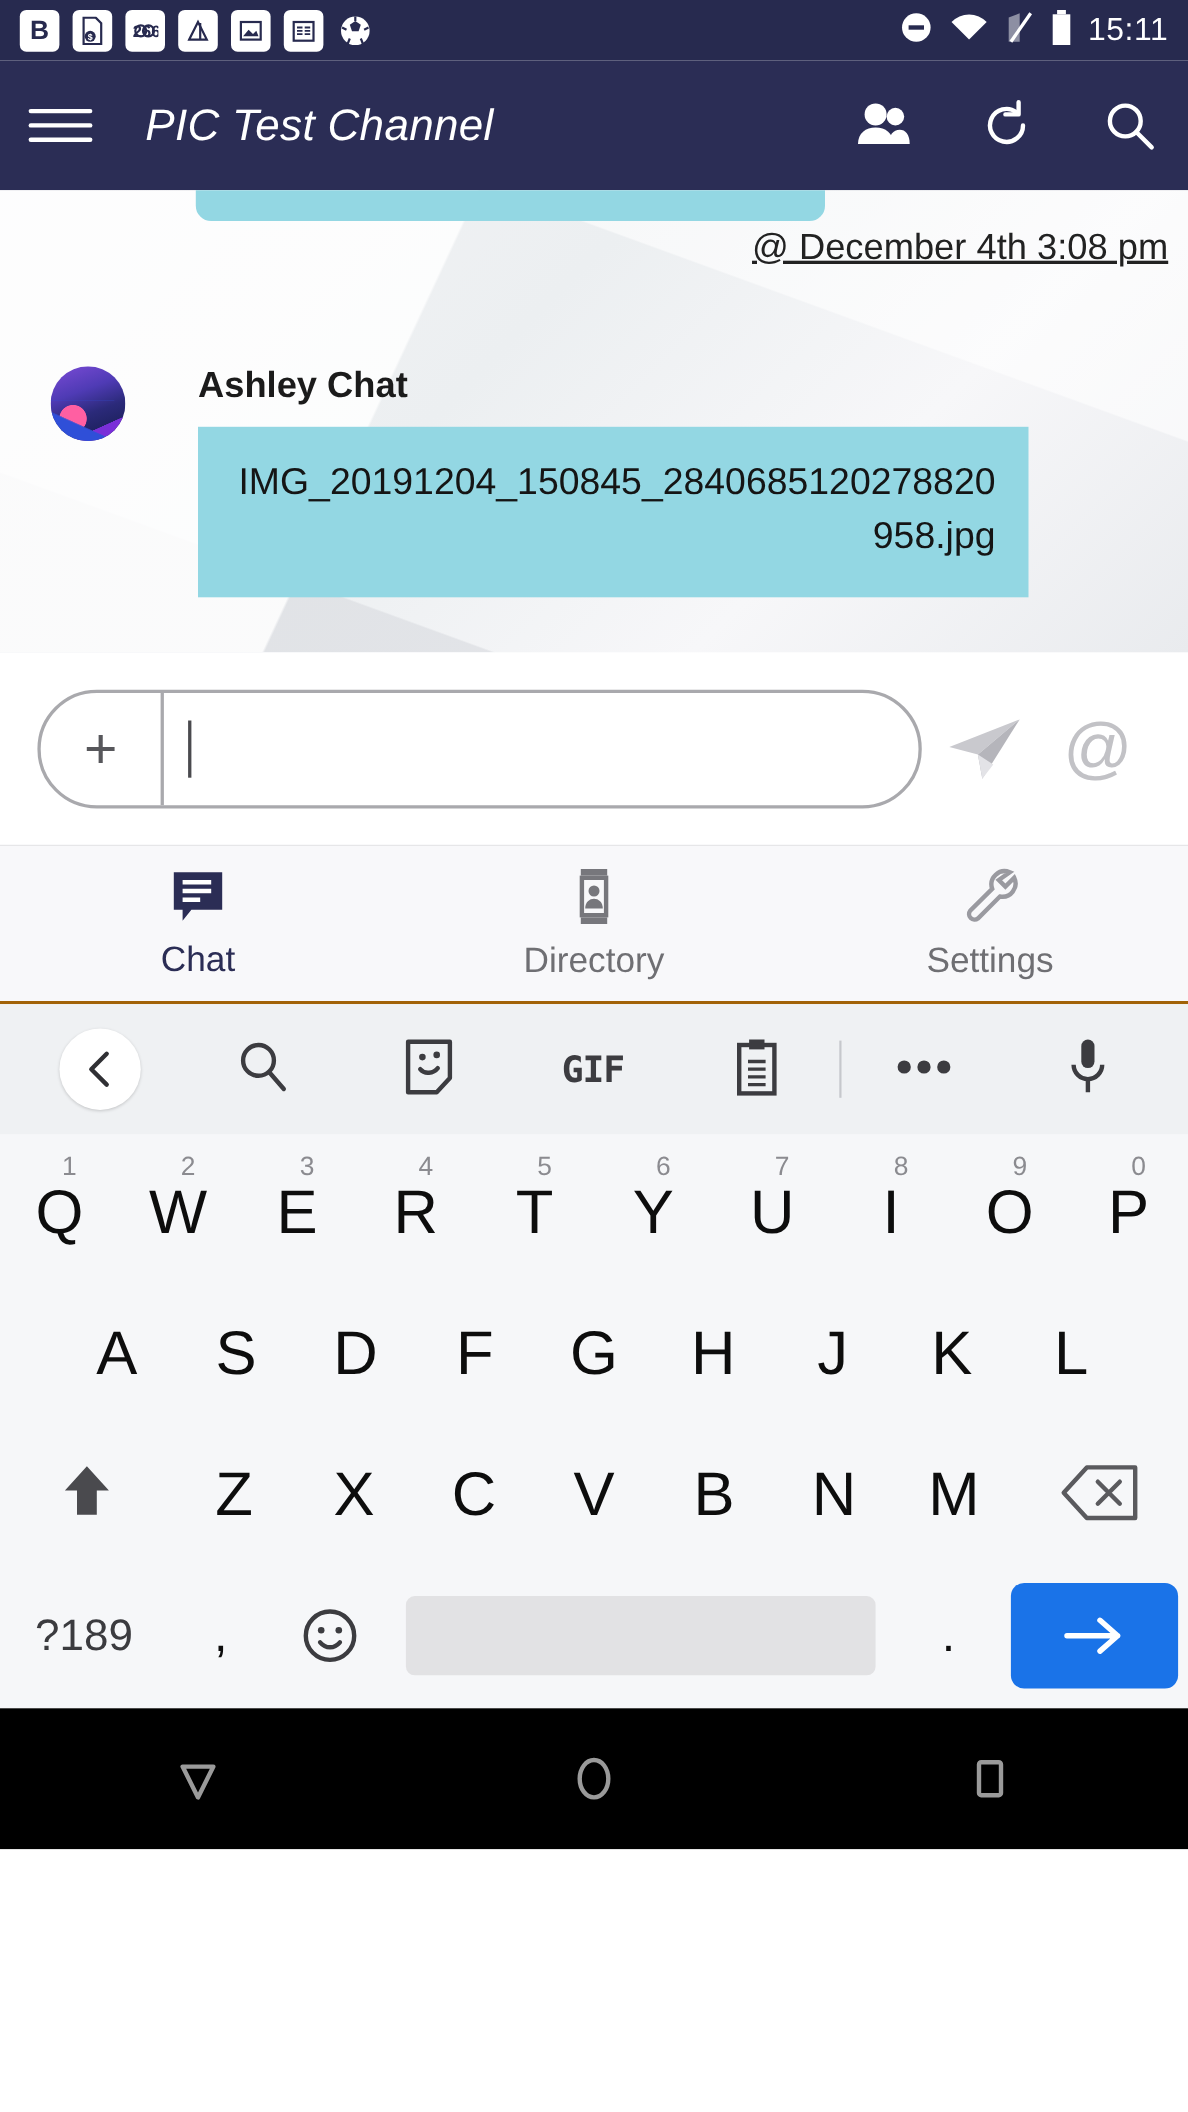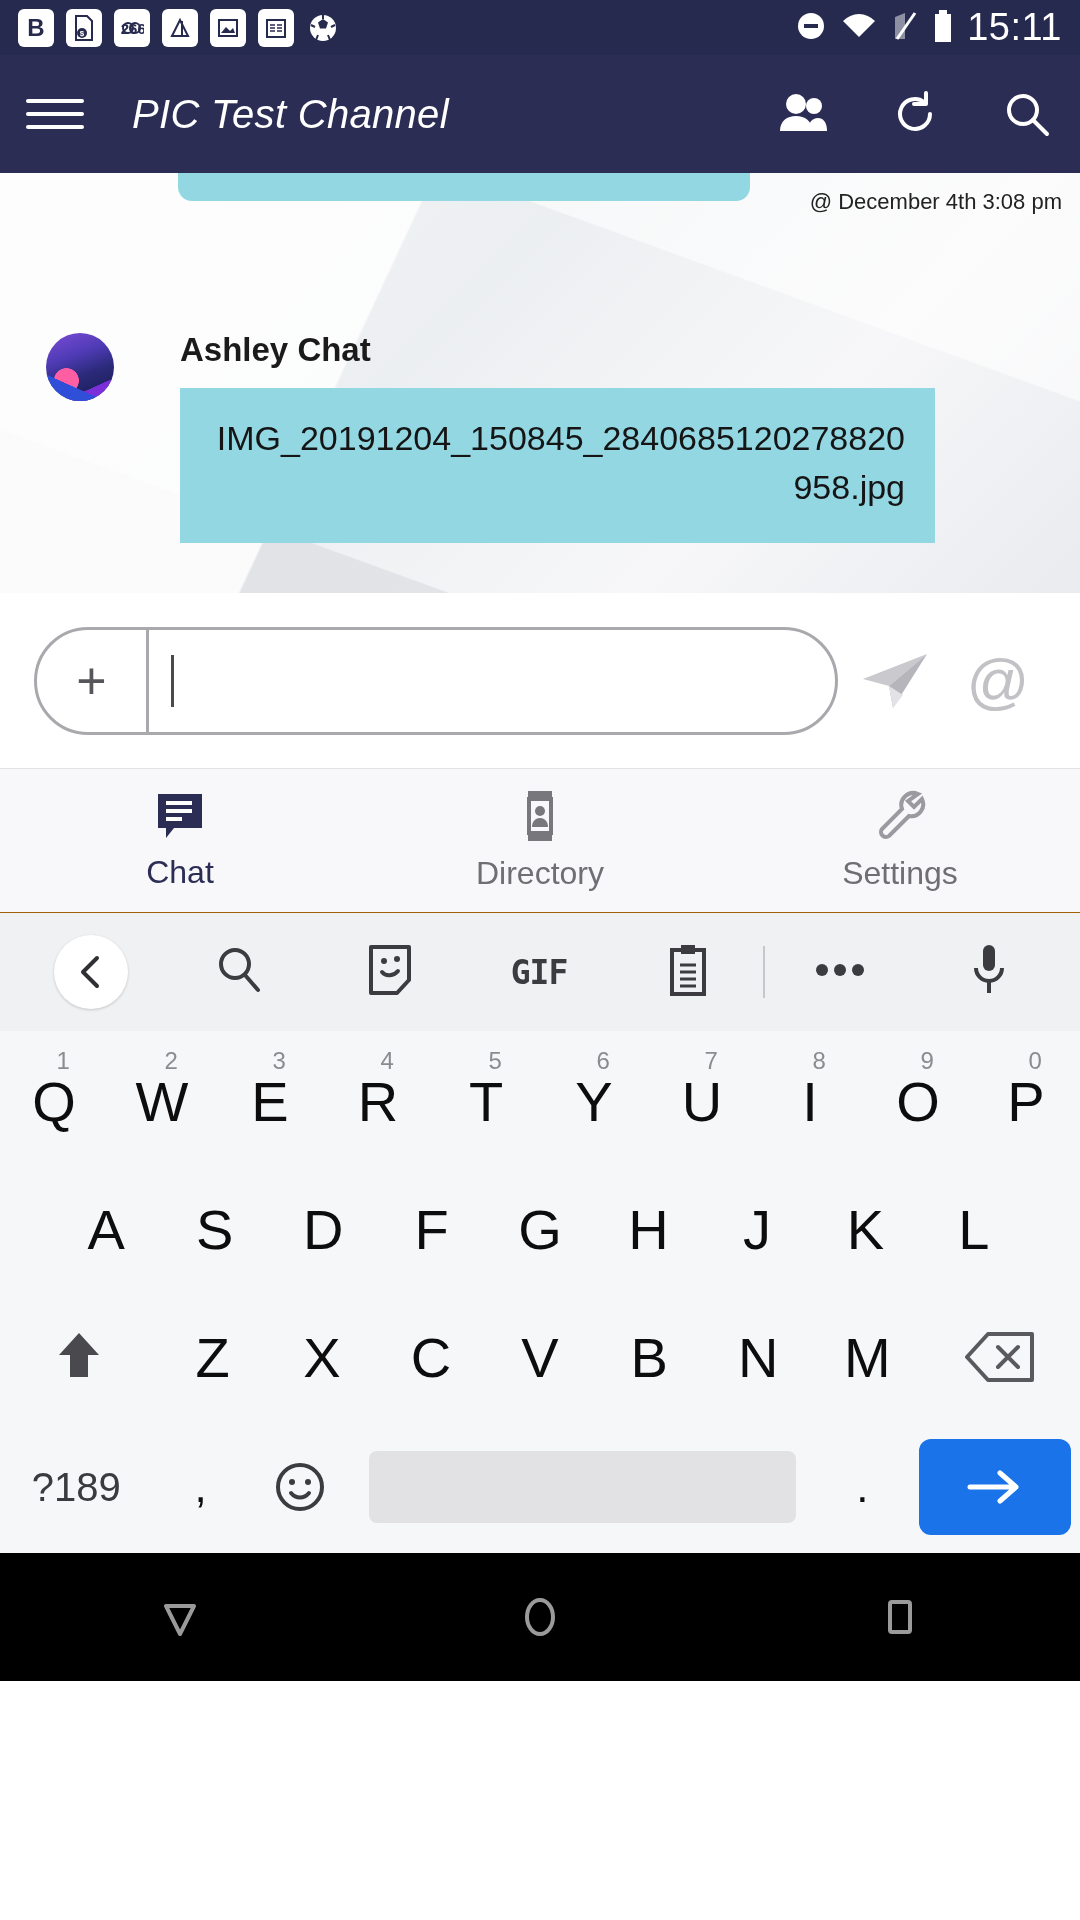--- a/index.html
+++ b/index.html
@@ -17,21 +17,21 @@
     display: flex; align-items: center; padding: 0 18px;
   }
   .sb-left { display: flex; align-items: center; gap: 12px; }
   .sb-right { margin-left: auto; display: flex; align-items: center; gap: 14px; }
   .sb-ico {
     width: 36px; height: 38px; display: flex; align-items: center; justify-content: center;
     background: #fff; color: #272a4f; border-radius: 6px;
     font-size: 24px; font-weight: bold; line-height: 1;
   }
   .sb-ico.plain { background: none; color: #fff; font-size: 28px; width: 34px; }
-  .sb-time { font-size: 38px; letter-spacing: .5px; }
+  .sb-time { font-size: 29px; letter-spacing: .5px; }
 
   
   .appbar {
     height: 118px; background: #2b2d55; display: flex; align-items: center;
     padding: 0 26px; color: #fff; font-style: italic;
   }
   .hamburger { width: 58px; display: flex; flex-direction: column; gap: 9px; cursor: pointer; }
   .hamburger span { display: block; height: 4px; background: #fff; border-radius: 2px; }
   .app-title { font-size: 40px; margin-left: 48px; letter-spacing: .3px; }
   .appbar-actions { margin-left: auto; display: flex; align-items: center; gap: 58px; }
@@ -48,22 +48,22 @@
       linear-gradient(115deg, rgba(255,255,255,.85) 0 34%, rgba(0,0,0,0) 34.2%),
       linear-gradient(200deg, rgba(255,255,255,.6) 0 28%, rgba(0,0,0,0) 28.2%),
       linear-gradient(20deg, rgba(222,224,228,.8) 0 20%, rgba(0,0,0,0) 20.2%);
     pointer-events:none;
   }
   .bubble-top {
     position:absolute; left:178px; top:-40px; width:572px; height:68px;
     background:#93d7e3; border-radius: 0 0 14px 14px;
   }
   .msg-time {
-    position:absolute; right: 18px; top: 16px;
-    font-size: 22px; color: #222;
+    position:absolute; right: 18px; top: 32px;
+    font-size: 33px; color: #222; text-decoration: underline;
   }
   .msg-block { position:absolute; left: 0; top: 130px; width: 100%; }
   .avatar {
     position:absolute; left: 46px; top: 30px; width: 68px; height: 68px; border-radius: 50%;
     background:
       radial-gradient(circle at 30% 70%, #ff5fa2 0 18%, rgba(0,0,0,0) 19%),
       linear-gradient(160deg,#7b4bd6 0%, #4f3bb5 35%, #2b2a7a 60%, #141a4a 100%);
     overflow: hidden;
   }
   .avatar::after{
@@ -94,21 +94,21 @@
     border-right: 3px solid #a9a9ad;
   }
   .textfield { flex:1; position:relative; height:100%; display:flex; align-items:center; padding-left: 22px; }
   .caret { width:3px; height: 52px; background:#4a4a4e; }
   .ph { font-size: 32px; color:#b7b7bb; margin-left: 6px; }
   .send-btn { width: 112px; display:flex; align-items:center; justify-content:center; }
   .at-btn { width: 96px; display:flex; align-items:center; justify-content:center;
             font-size: 62px; color:#c2c2c6; }
 
   
-  .tabs { height: 144px; background:#f8f8fa; display:flex; border-bottom:1px solid #a16207; }
+  .tabs { height: 144px; background:#f8f8fa; display:flex; border-bottom:3px solid #a16207; }
   .tab { flex:1; display:flex; flex-direction:column; align-items:center; justify-content:center; gap: 8px; }
   .tab .tlabel { font-size: 32px; }
   .tab.active .tlabel { color:#2b2d55; }
   .tab .tlabel { color:#6f6f73; }
 
   
   .kb { background:#f6f7f9; }
   .kb-toolbar {
     height: 118px; background:#eff1f3; display:flex; align-items:center; padding: 0 16px;
     position:relative;

